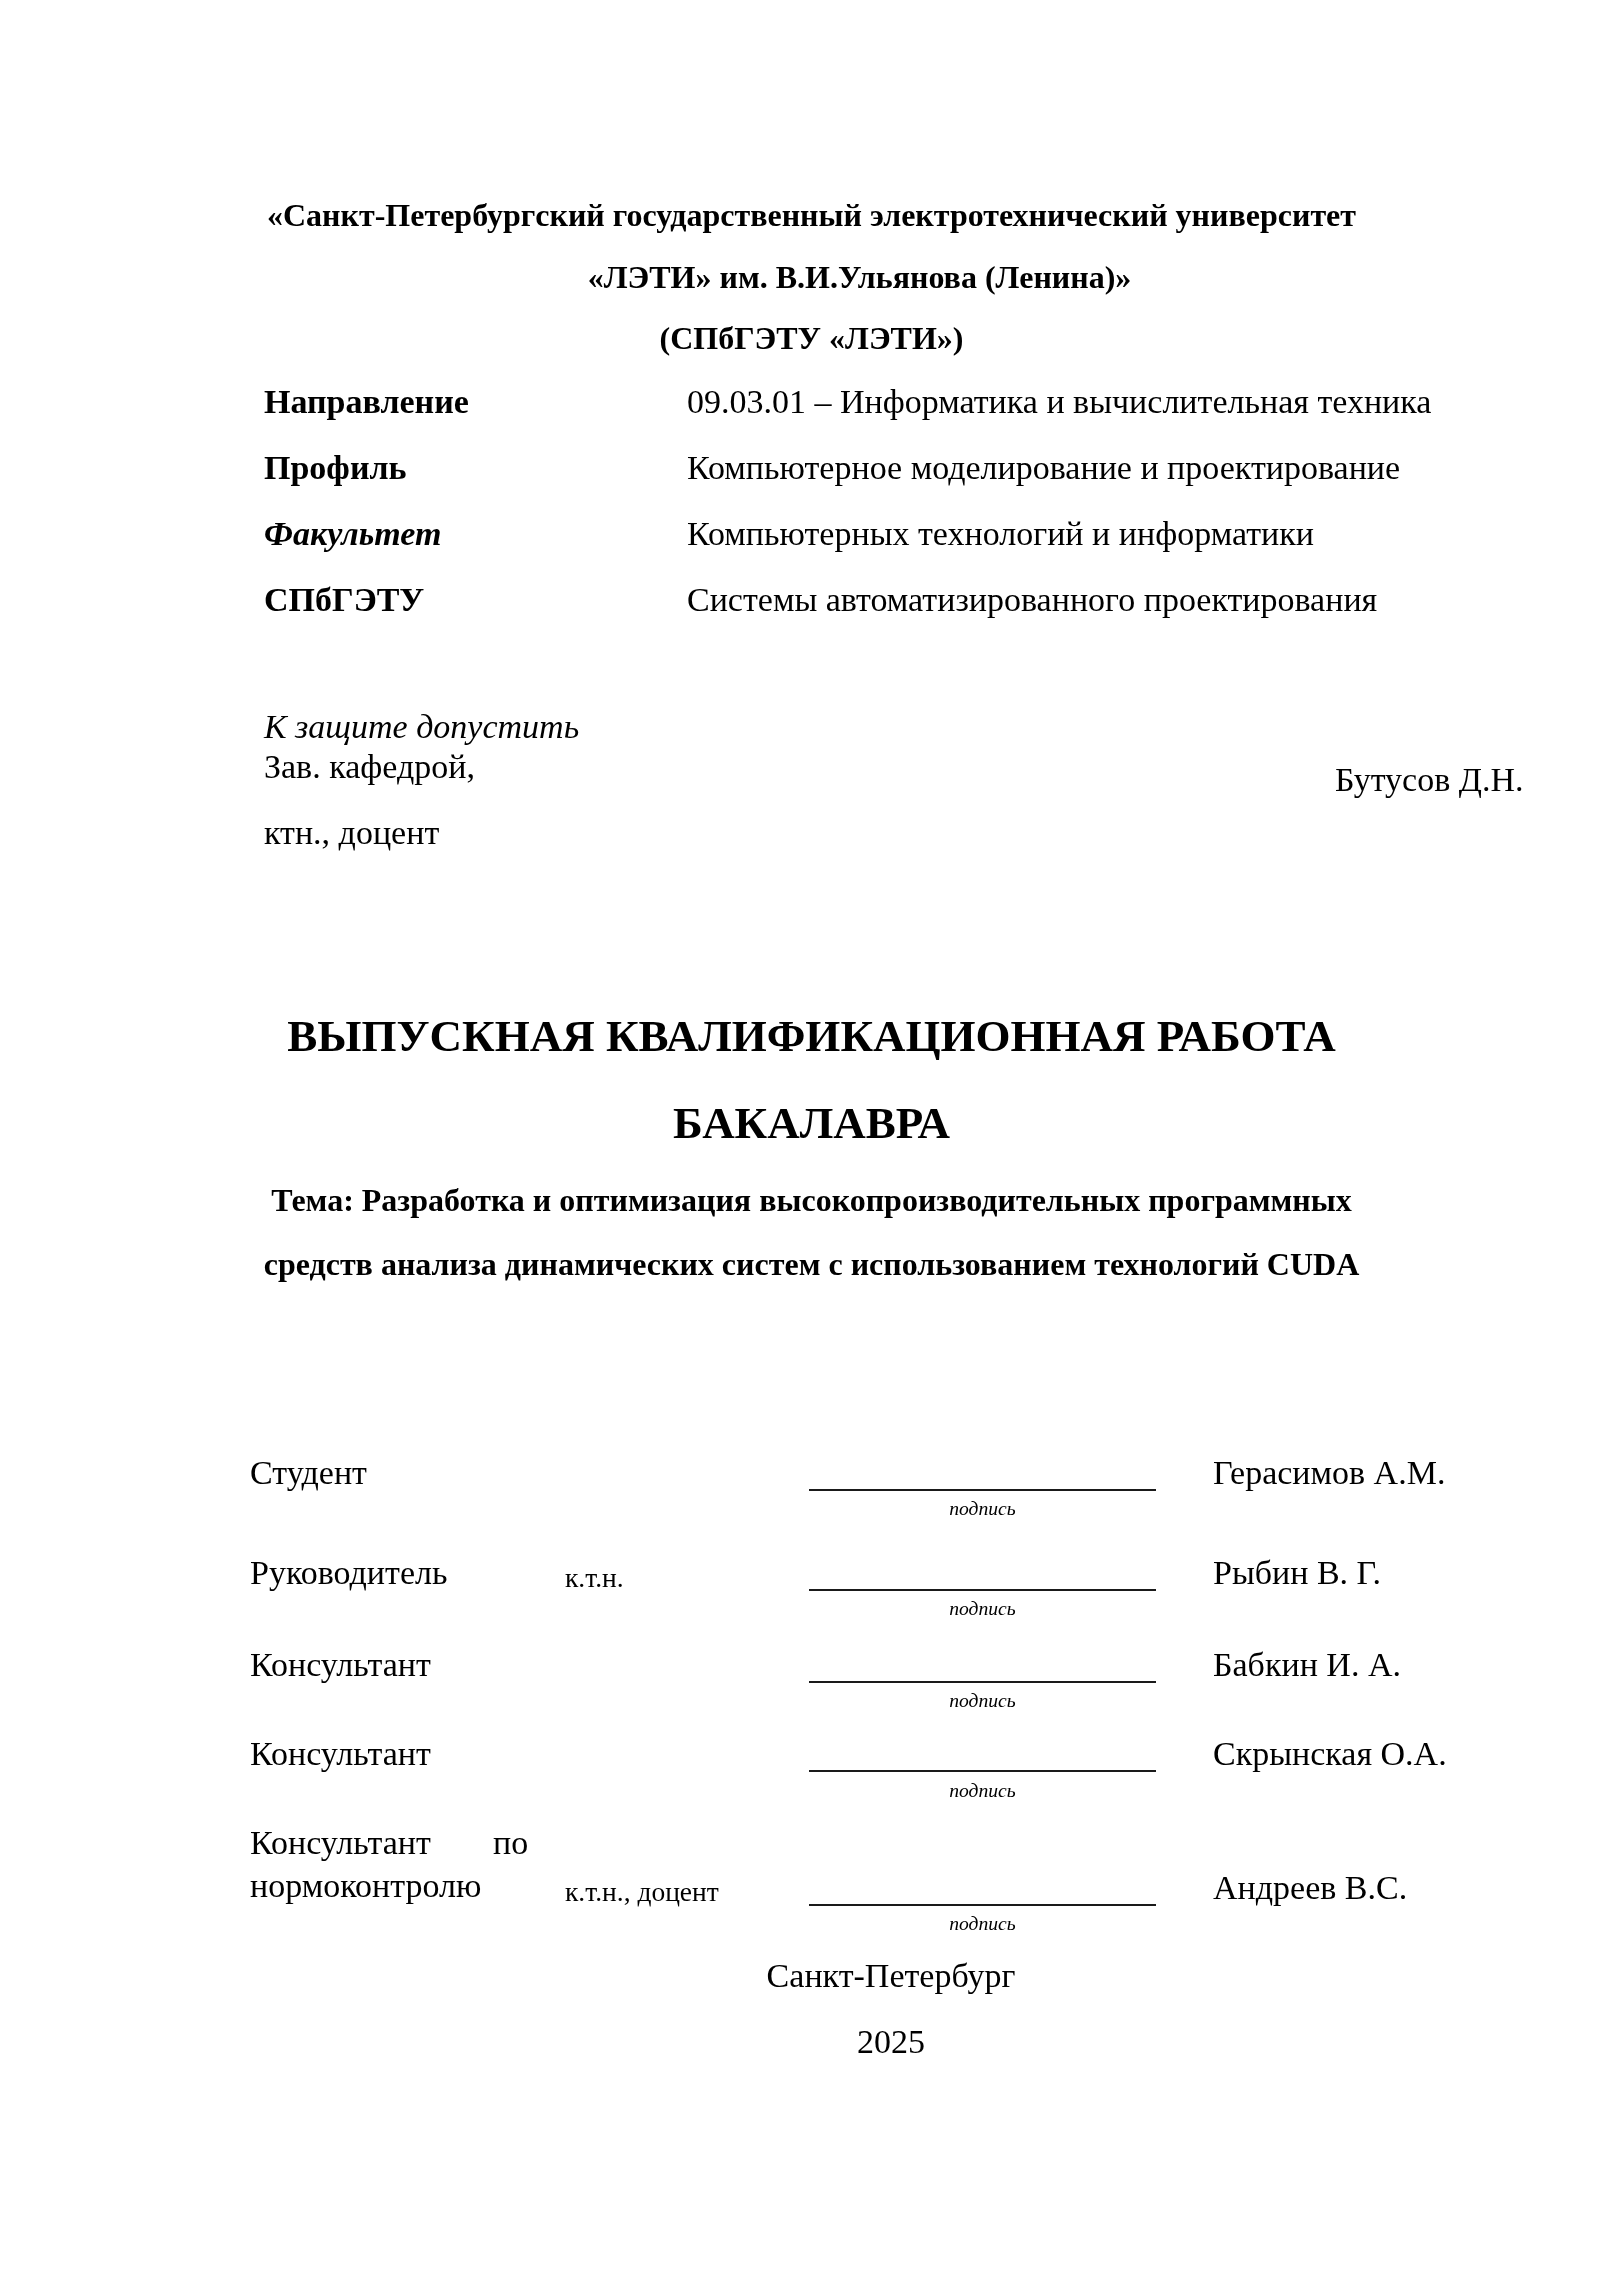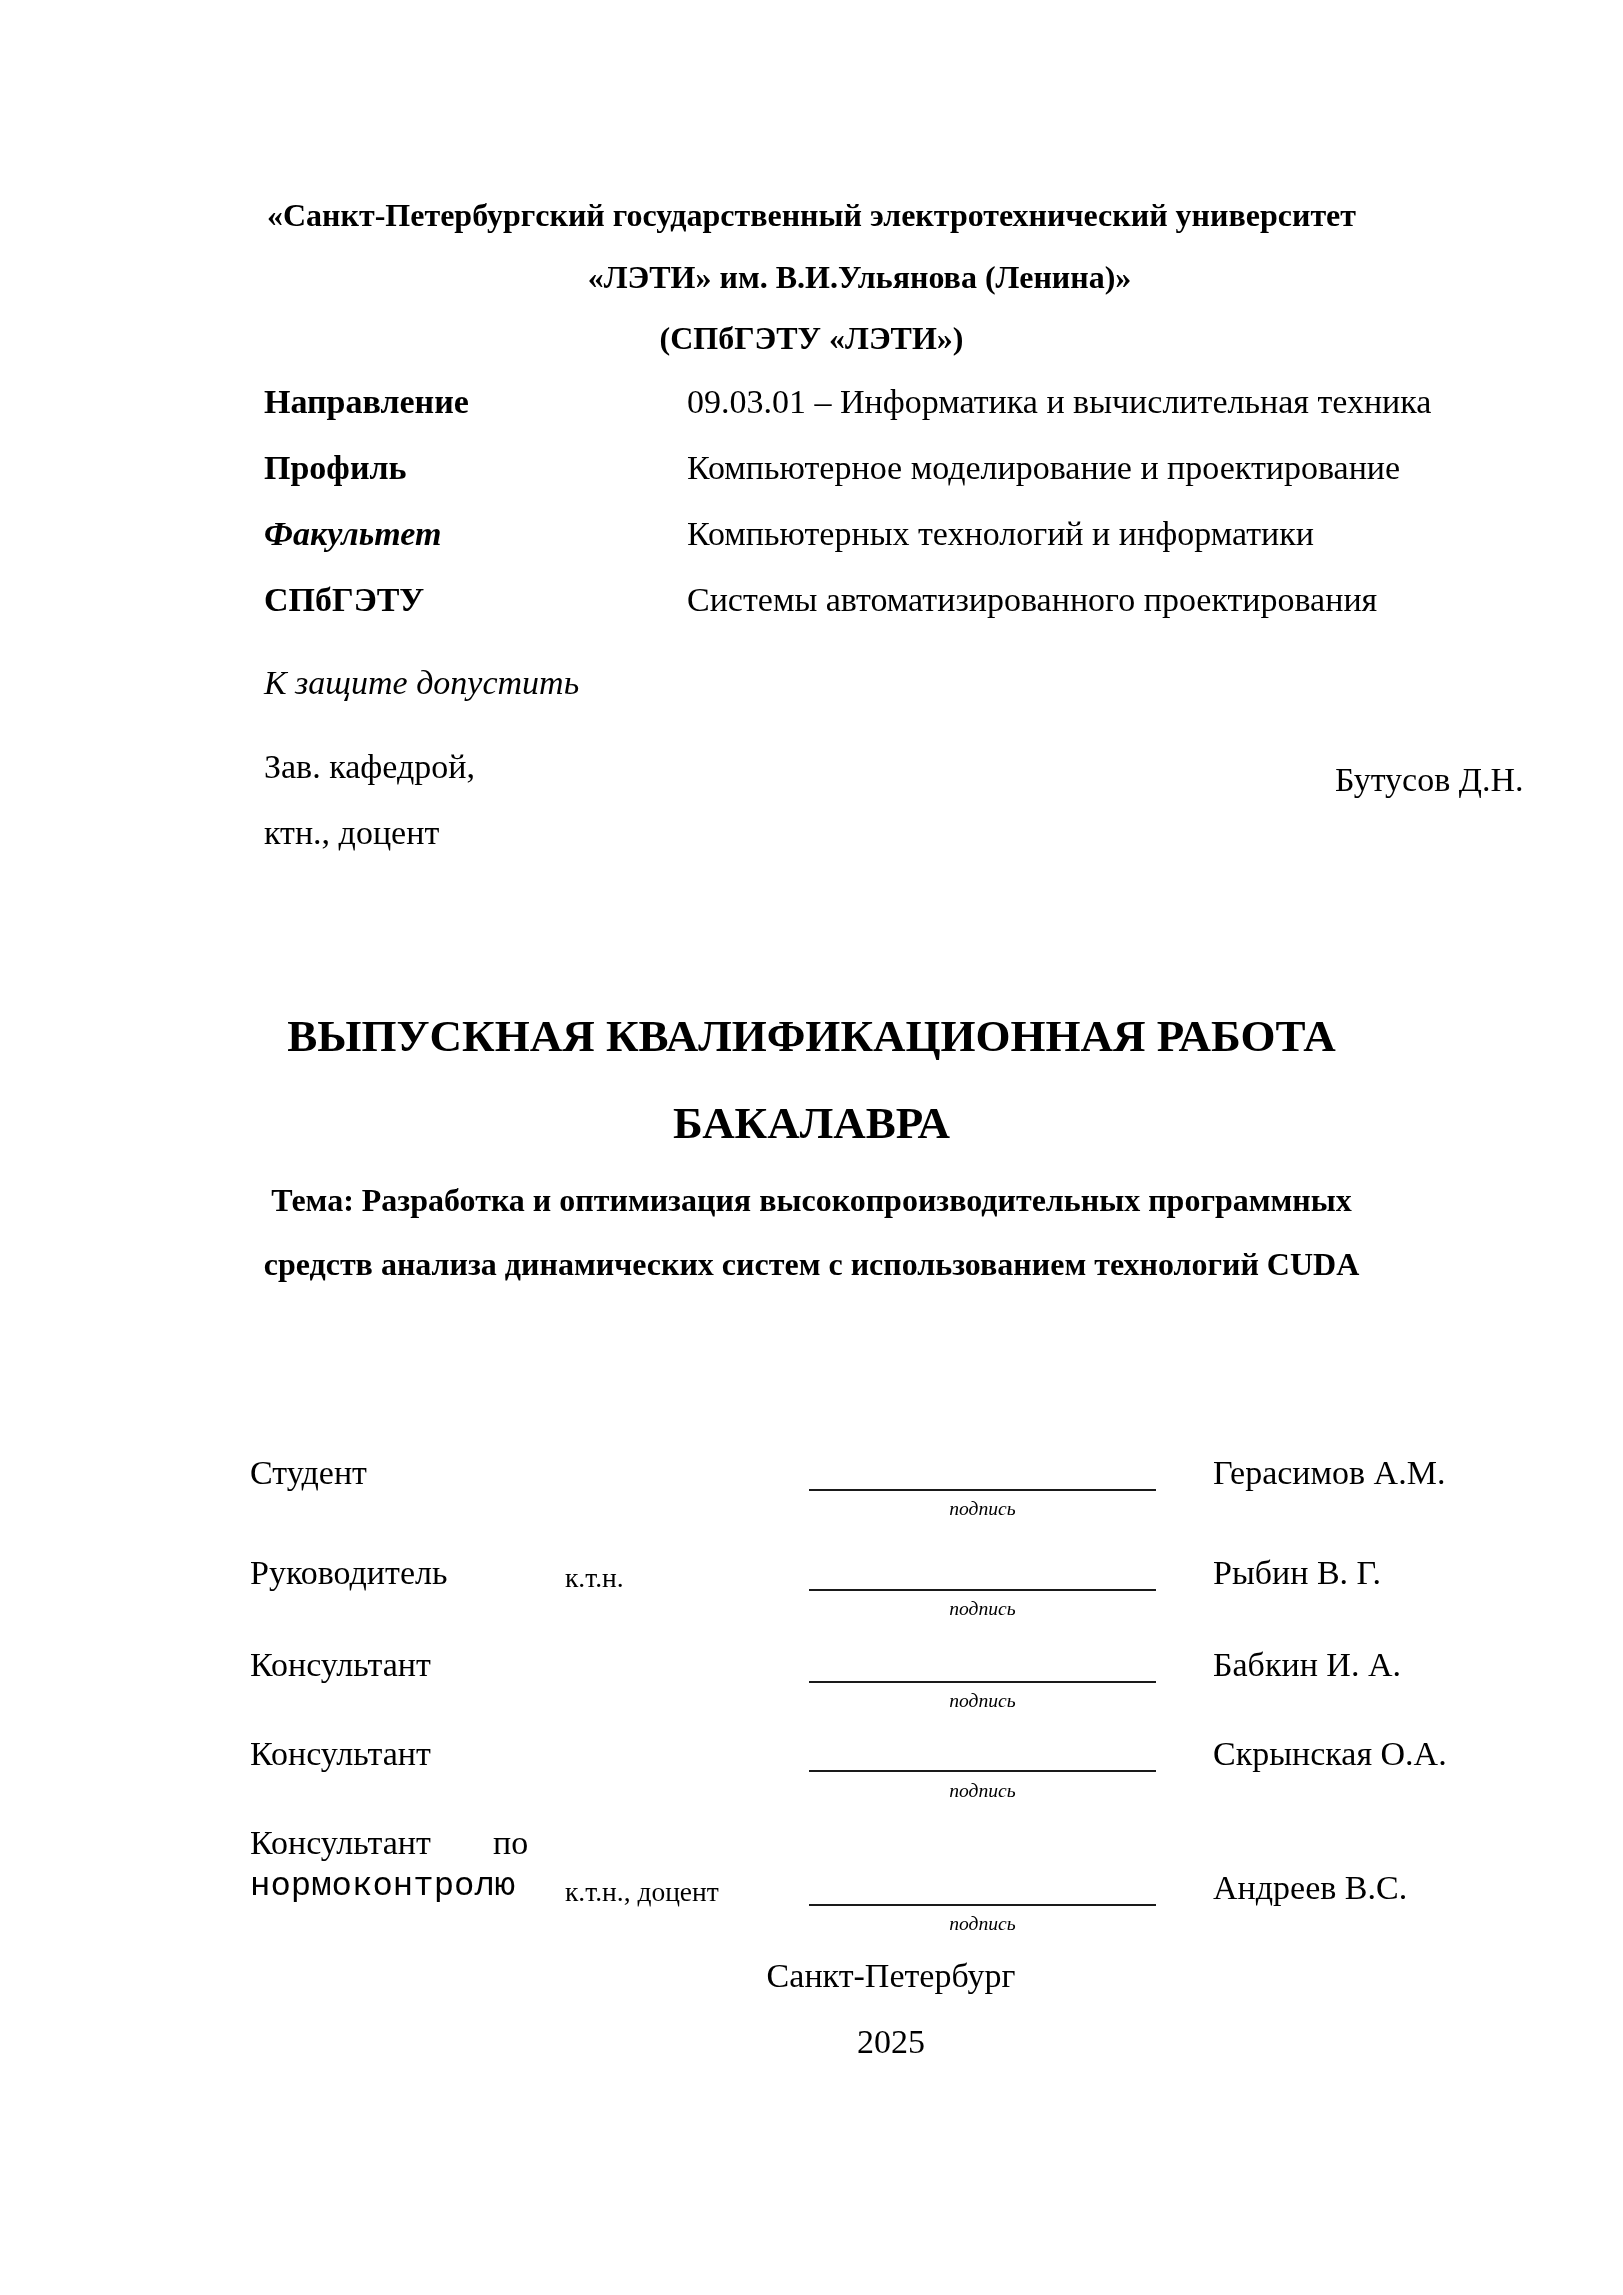--- a/index.html
+++ b/index.html
@@ -36,21 +36,21 @@
   <div class="abs val" style="left:687px; top:451px;text-align:right;">Компьютерное моделирование и проектирование</div>
 
   <div class="abs lbl" style="left:264px; top:517px;font-style:italic;">Факультет</div>
   <div class="abs val" style="left:687px; top:517px;">Компьютерных технологий и информатики</div>
 
   <div class="abs lbl" style="left:264px; top:583px;">СПбГЭТУ</div>
   <div class="abs val" style="left:687px; top:583px;">Системы автоматизированного проектирования</div>
 </div>
 
 <div>
-  <div class="abs body ital" style="left:264px; top:666px;text-align:right;">К защите допустить</div>
+  <div class="abs body ital" style="left:264px; top:710px;text-align:right;">К защите допустить</div>
   <div class="abs body" style="left:264px; top:750px;">Зав. кафедрой,</div>
   <div class="abs body" style="left:264px; top:816px;">ктн., доцент</div>
   <div class="abs body" style="left:1335px; top:763px;">Бутусов Д.Н.</div>
 </div>
 
 <div class="abs center title" style="top:1014px;">ВЫПУСКНАЯ КВАЛИФИКАЦИОННАЯ РАБОТА</div>
 <div class="abs center title" style="top:1101px;">БАКАЛАВРА</div>
 <div class="abs center topic" style="top:1184px;">Тема: Разработка и оптимизация высокопроизводительных программных</div>
 <div class="abs center topic" style="top:1248px;">средств анализа динамических систем с использованием технологий CUDA</div>
 
@@ -81,21 +81,21 @@
   <div>
     <div class="abs body" style="left:250px; top:1737px;">Консультант</div>
     <div class="sigline" style="top:1770px;"></div>
     <div class="sigcap" style="top:1781px;">подпись</div>
     <div class="abs body" style="left:1213px; top:1737px;">Скрынская О.А.</div>
   </div>
 
   <div>
     <div class="abs body" style="left:250px; top:1826px;">Консультант</div>
     <div class="abs body" style="left:493px; top:1826px;">по</div>
-    <div class="abs body" style="left:250px; top:1869px;font-family:Liberation Mono, monospace;">нормоконтролю</div>
+    <div class="abs body" style="left:250px; top:1869px;">нормоконтролю</div>
     <div class="abs deg" style="left:565px; top:1878px;">к.т.н., доцент</div>
     <div class="sigline" style="top:1904px;"></div>
     <div class="sigcap" style="top:1914px;">подпись</div>
     <div class="abs body" style="left:1213px; top:1871px;">Андреев В.С.</div>
   </div>
 </div>
 
 <div class="abs body" style="left:0; width:1782px; text-align:center; top:1959px;">Санкт-Петербург</div>
 <div class="abs body" style="left:0; width:1782px; text-align:center; top:2025px;">2025</div>
 

